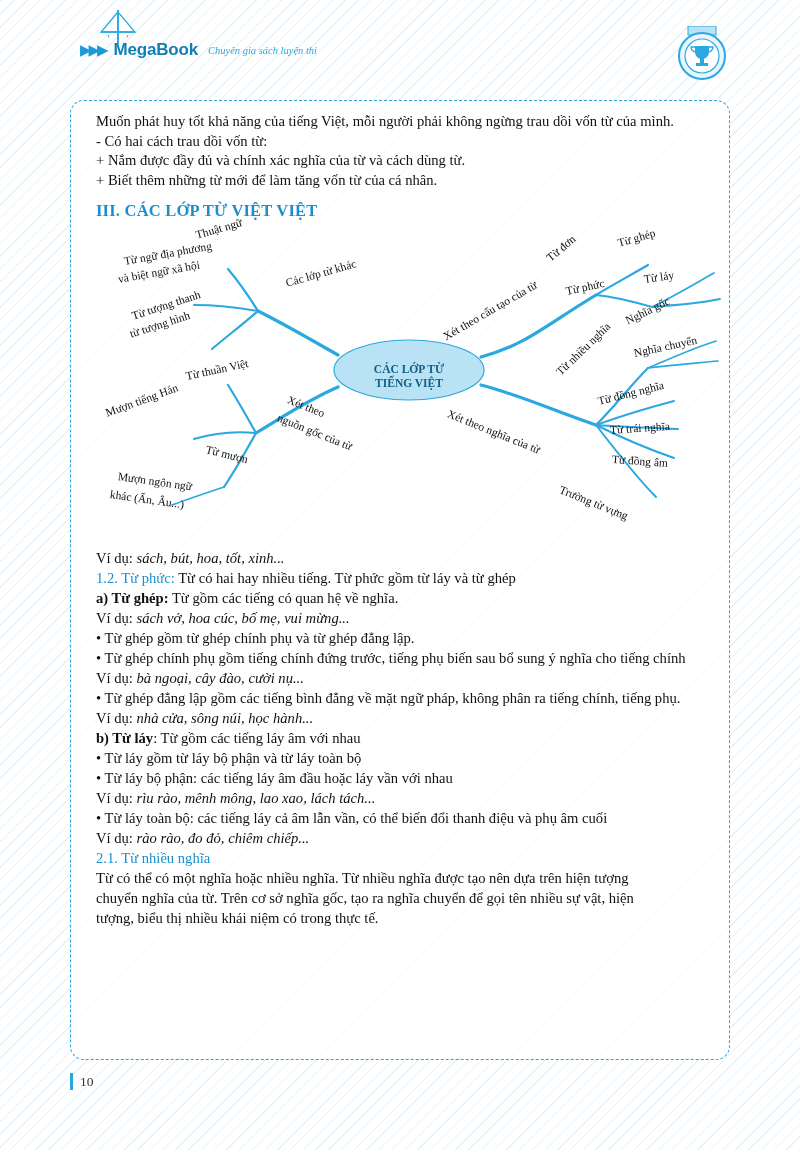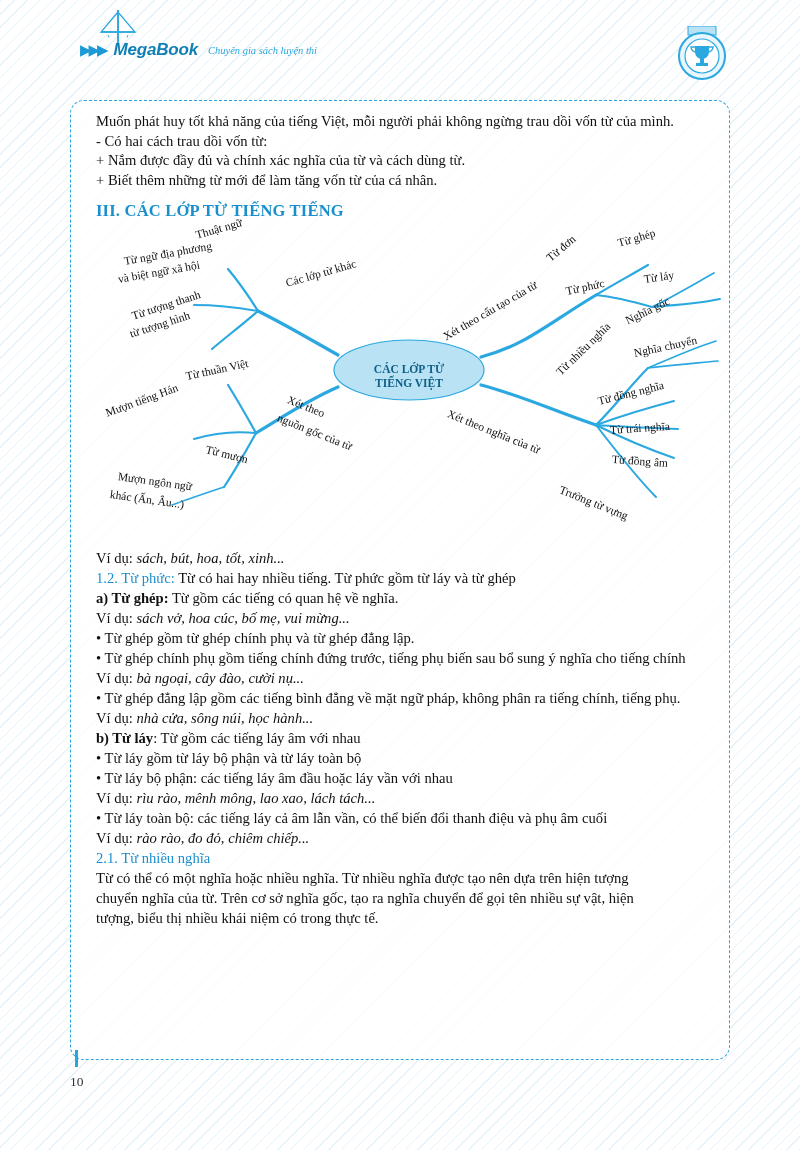--- a/index.html
+++ b/index.html
@@ -48,21 +48,20 @@
     letter-spacing: -3px;
     font-weight: bold;
     font-family: "DejaVu Sans", sans-serif;
   }
   .logo-text {
     color: #0f7fb5;
     font-size: 17px;
     font-weight: bold;
     font-family: "Liberation Sans", sans-serif;
     letter-spacing: -0.2px;
-    font-style: italic;
   }
   .logo-tag {
     color: #2aa6dd;
     font-size: 10.5px;
     font-style: italic;
     font-family: "Liberation Serif", serif;
     margin-left: 2px;
   }
 
   
@@ -167,21 +166,20 @@
   .body-text .line { margin-bottom: 0.5px; }
 
   
   .folio {
     position: absolute;
     left: 70px;
     bottom: 60px;
     display: flex;
     align-items: center;
     gap: 7px;
-    flex-direction: column;
   }
   .folio .bar {
     width: 3px;
     height: 17px;
     background: #2aa6dd;
   }
   .folio .num {
     font-size: 13.5px;
     color: #333;
     font-family: "Liberation Serif", serif;
@@ -226,21 +224,21 @@
 
   <div class="frame"></div>
 
   <div class="content">
 
     <p class="line">Muốn phát huy tốt khả năng của tiếng Việt, mỗi người phải không ngừng trau dồi vốn từ của mình.</p>
     <p class="line">- Có hai cách trau dồi vốn từ:</p>
     <p class="line">+ Nắm được đầy đủ và chính xác nghĩa của từ và cách dùng từ.</p>
     <p class="line">+ Biết thêm những từ mới để làm tăng vốn từ của cá nhân.</p>
 
-    <h2 class="section-title">III. CÁC LỚP TỪ TIẾNG TIẾNG</h2>
+    <h2 class="section-title">III. CÁC LỚP TỪ VIỆT VIỆT</h2>
 
     <div class="mindmap">
       <svg width="626" height="320" viewBox="0 0 626 320">
         <g fill="none" stroke="#2ba8e0" stroke-linecap="round">
 
           <ellipse cx="313" cy="145" rx="75" ry="30" fill="#b9e2f5" stroke="#2ba8e0" stroke-width="1.2"></ellipse>
 
           <path d="M385 132 C430 120 450 100 500 70" stroke-width="3.2"></path>
           <path d="M500 70 C520 58 535 50 552 40" stroke-width="2.2"></path>
           <path d="M500 70 C520 72 535 76 556 82" stroke-width="2.2"></path>

